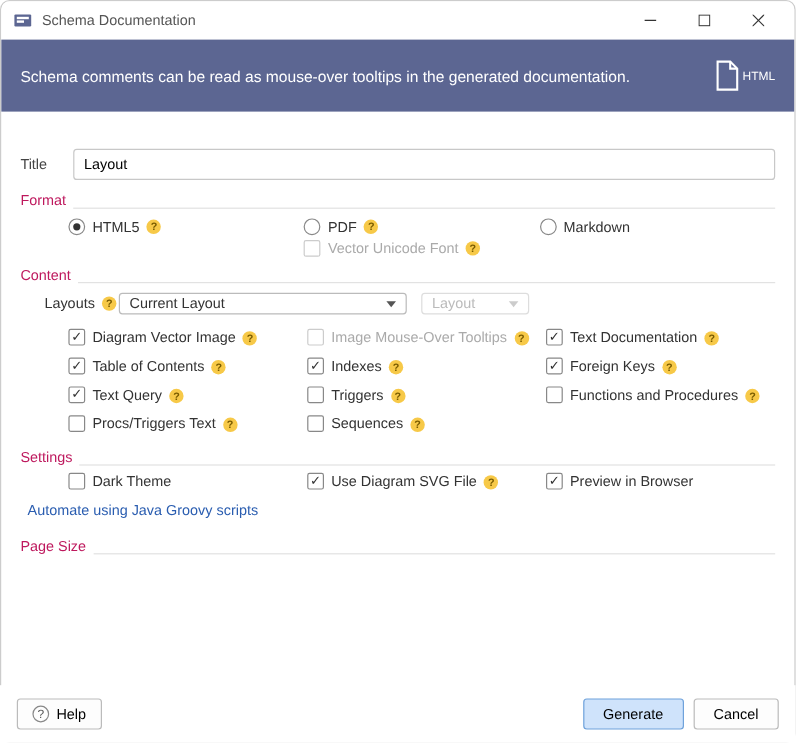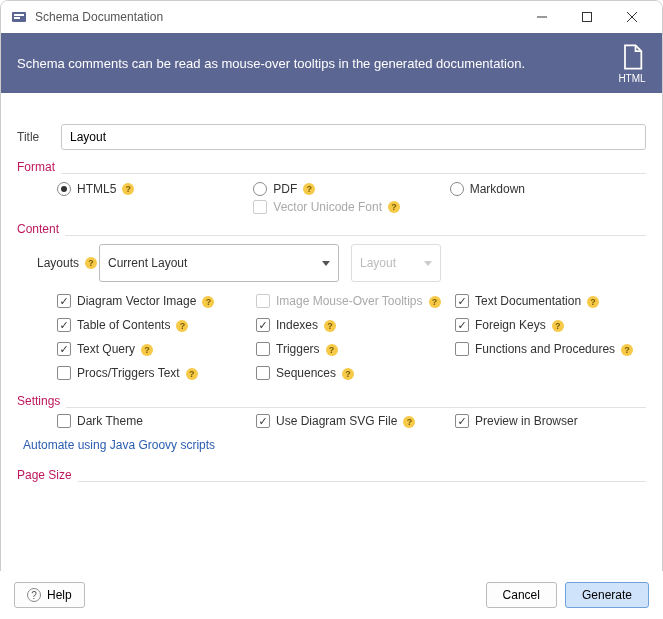--- a/index.html
+++ b/index.html
@@ -32,21 +32,21 @@
 
 .banner {
   background: #5c6692;
   color: #fff;
   height: 60px;
   display: flex;
   align-items: center;
   padding: 0 16px;
 }
 .banner-text { flex: 1; font-size: 13px; }
-.banner-icon { display: flex; flex-direction: column; align-items: center; color: #fff; }
+.banner-icon { display: flex; flex-direction: row; align-items: center; color: #fff; }
 .banner-icon svg { width: 28px; height: 28px; }
 .banner-icon .lbl { font-size: 10px; margin-top: 2px; }
 
 .content { padding: 12px 16px 8px 16px; }
 .row { display: flex; align-items: center; margin-bottom: 10px; margin-top: 19px; }
 .label { width: 44px; color: #444; }
 .sect { color: #be185d; margin: 8px 0 6px 0; display: flex; align-items: flex-end; }
 .sect-text { margin-right: 6px; }
 .sect-line { flex: 1; height: 1px; background: #e2e2e2; }
 
@@ -68,21 +68,21 @@
   width: 12px; height: 12px; border-radius: 50%;
   background: #f7c948; color: #7a5c00; font-size: 9px; font-weight: bold;
   display: inline-flex; align-items: center; justify-content: center;
   margin-left: 6px; cursor: help;
 }
 
 .contentfields { margin-left: 20px; }
 .layouts-row { display: flex; align-items: center; margin: 8px 0 12px 0; }
 .layouts-label { width: 62px; display: flex; align-items: center; }
 .dropdown {
-  height: 38px; border: 1px solid #bbb; border-radius: 3px; background: #fff;
+  height: 18px; border: 1px solid #bbb; border-radius: 3px; background: #fff;
   display: flex; align-items: center; padding: 0 8px; cursor: pointer; position: relative;
 }
 .dropdown .dd-text { flex: 1; font-size: 12px; }
 .dropdown .caret { width: 0; height: 0; border-left: 4px solid transparent; border-right: 4px solid transparent; border-top: 5px solid #555; margin-left: 6px; }
 .dropdown.disabled { border-color: #ddd; cursor: default; }
 .dropdown.disabled .dd-text { color: #bbb; }
 .dropdown.disabled .caret { border-top-color: #ccc; }
 
 .grid3 { display: grid; grid-template-columns: 1fr 1fr 1fr; row-gap: 10px; column-gap: 8px; margin-left: 20px; }
 .settings-grid { display: grid; grid-template-columns: 1fr 1fr 1fr; row-gap: 10px; column-gap: 8px; margin-left: 40px; }
@@ -307,15 +307,15 @@
 
 
 </div>
 
 <div class="footer">
   <button class="btn help-btn">
     <span class="qmark">?</span>
     <span>Help</span>
   </button>
   <span class="spacer"></span>
+  <button class="btn primary">Generate</button>
   <button class="btn">Cancel</button>
-  <button class="btn primary">Generate</button>
 </div>
 
 </body></html>

